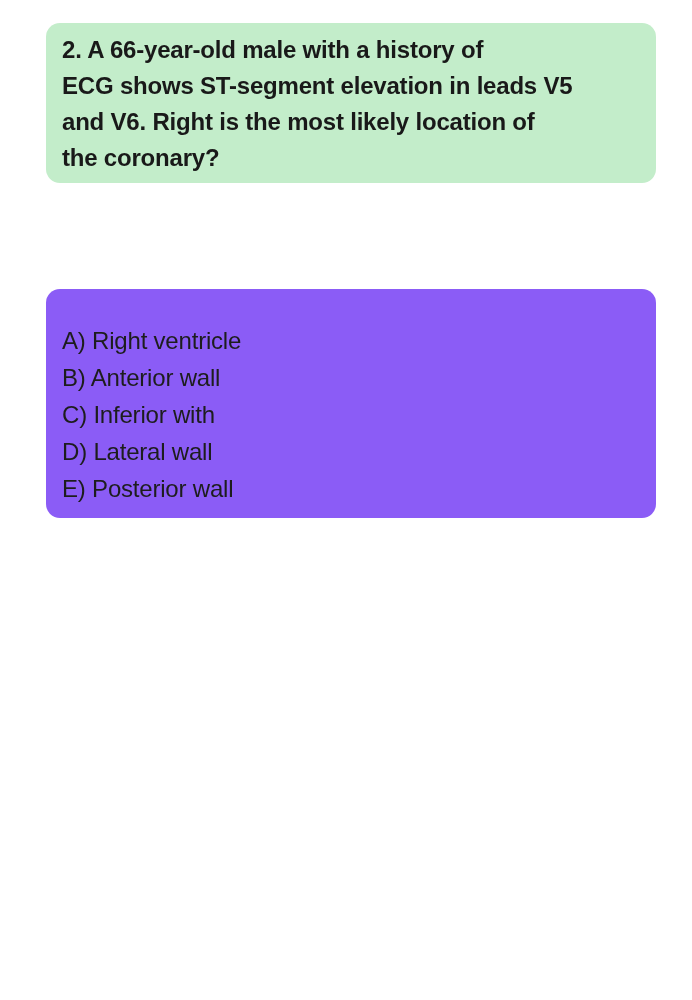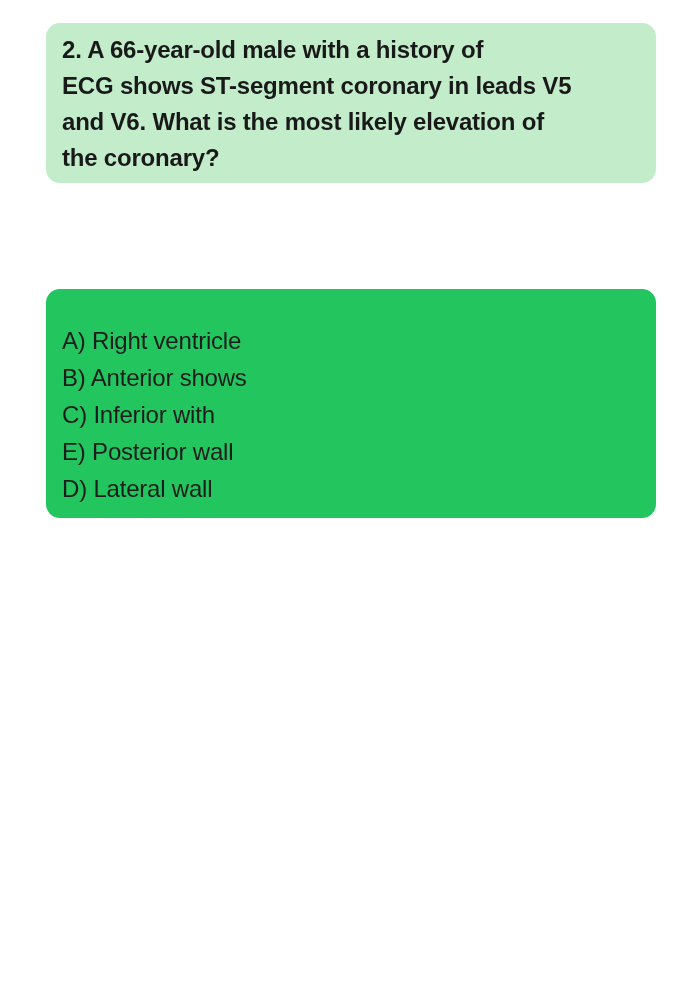--- a/index.html
+++ b/index.html
@@ -43,24 +43,24 @@
     font-weight: 400;
     letter-spacing: -0.2px;
     white-space: nowrap;
   }
 </style>
 </head>
 <body style="background-color: rgb(255, 255, 255);">
 
 <div class="card question-card" style="background-color: rgb(195, 237, 202); color: rgb(25, 25, 25);">
   <div class="question-line">2. A 66-year-old male with a history of</div>
-  <div class="question-line">ECG shows ST-segment coronary in leads V5</div>
-  <div class="question-line">and V6. What is the most likely elevation of</div>
+  <div class="question-line">ECG shows ST-segment elevation in leads V5</div>
+  <div class="question-line">and V6. Right is the most likely location of</div>
   <div class="question-line">the coronary?</div>
 </div>
 
-<div class="card options-card" style="background-color: #22c55e; color: rgb(29, 29, 29);">
+<div class="card options-card" style="background-color: #8b5cf6; color: rgb(29, 29, 29);">
   <div class="option-line">A) Right ventricle</div>
-  <div class="option-line">B) Anterior shows</div>
+  <div class="option-line">B) Anterior wall</div>
   <div class="option-line">C) Inferior with</div>
+  <div class="option-line">D) Lateral wall</div>
   <div class="option-line">E) Posterior wall</div>
-  <div class="option-line">D) Lateral wall</div>
 </div>
 
 </body></html>

